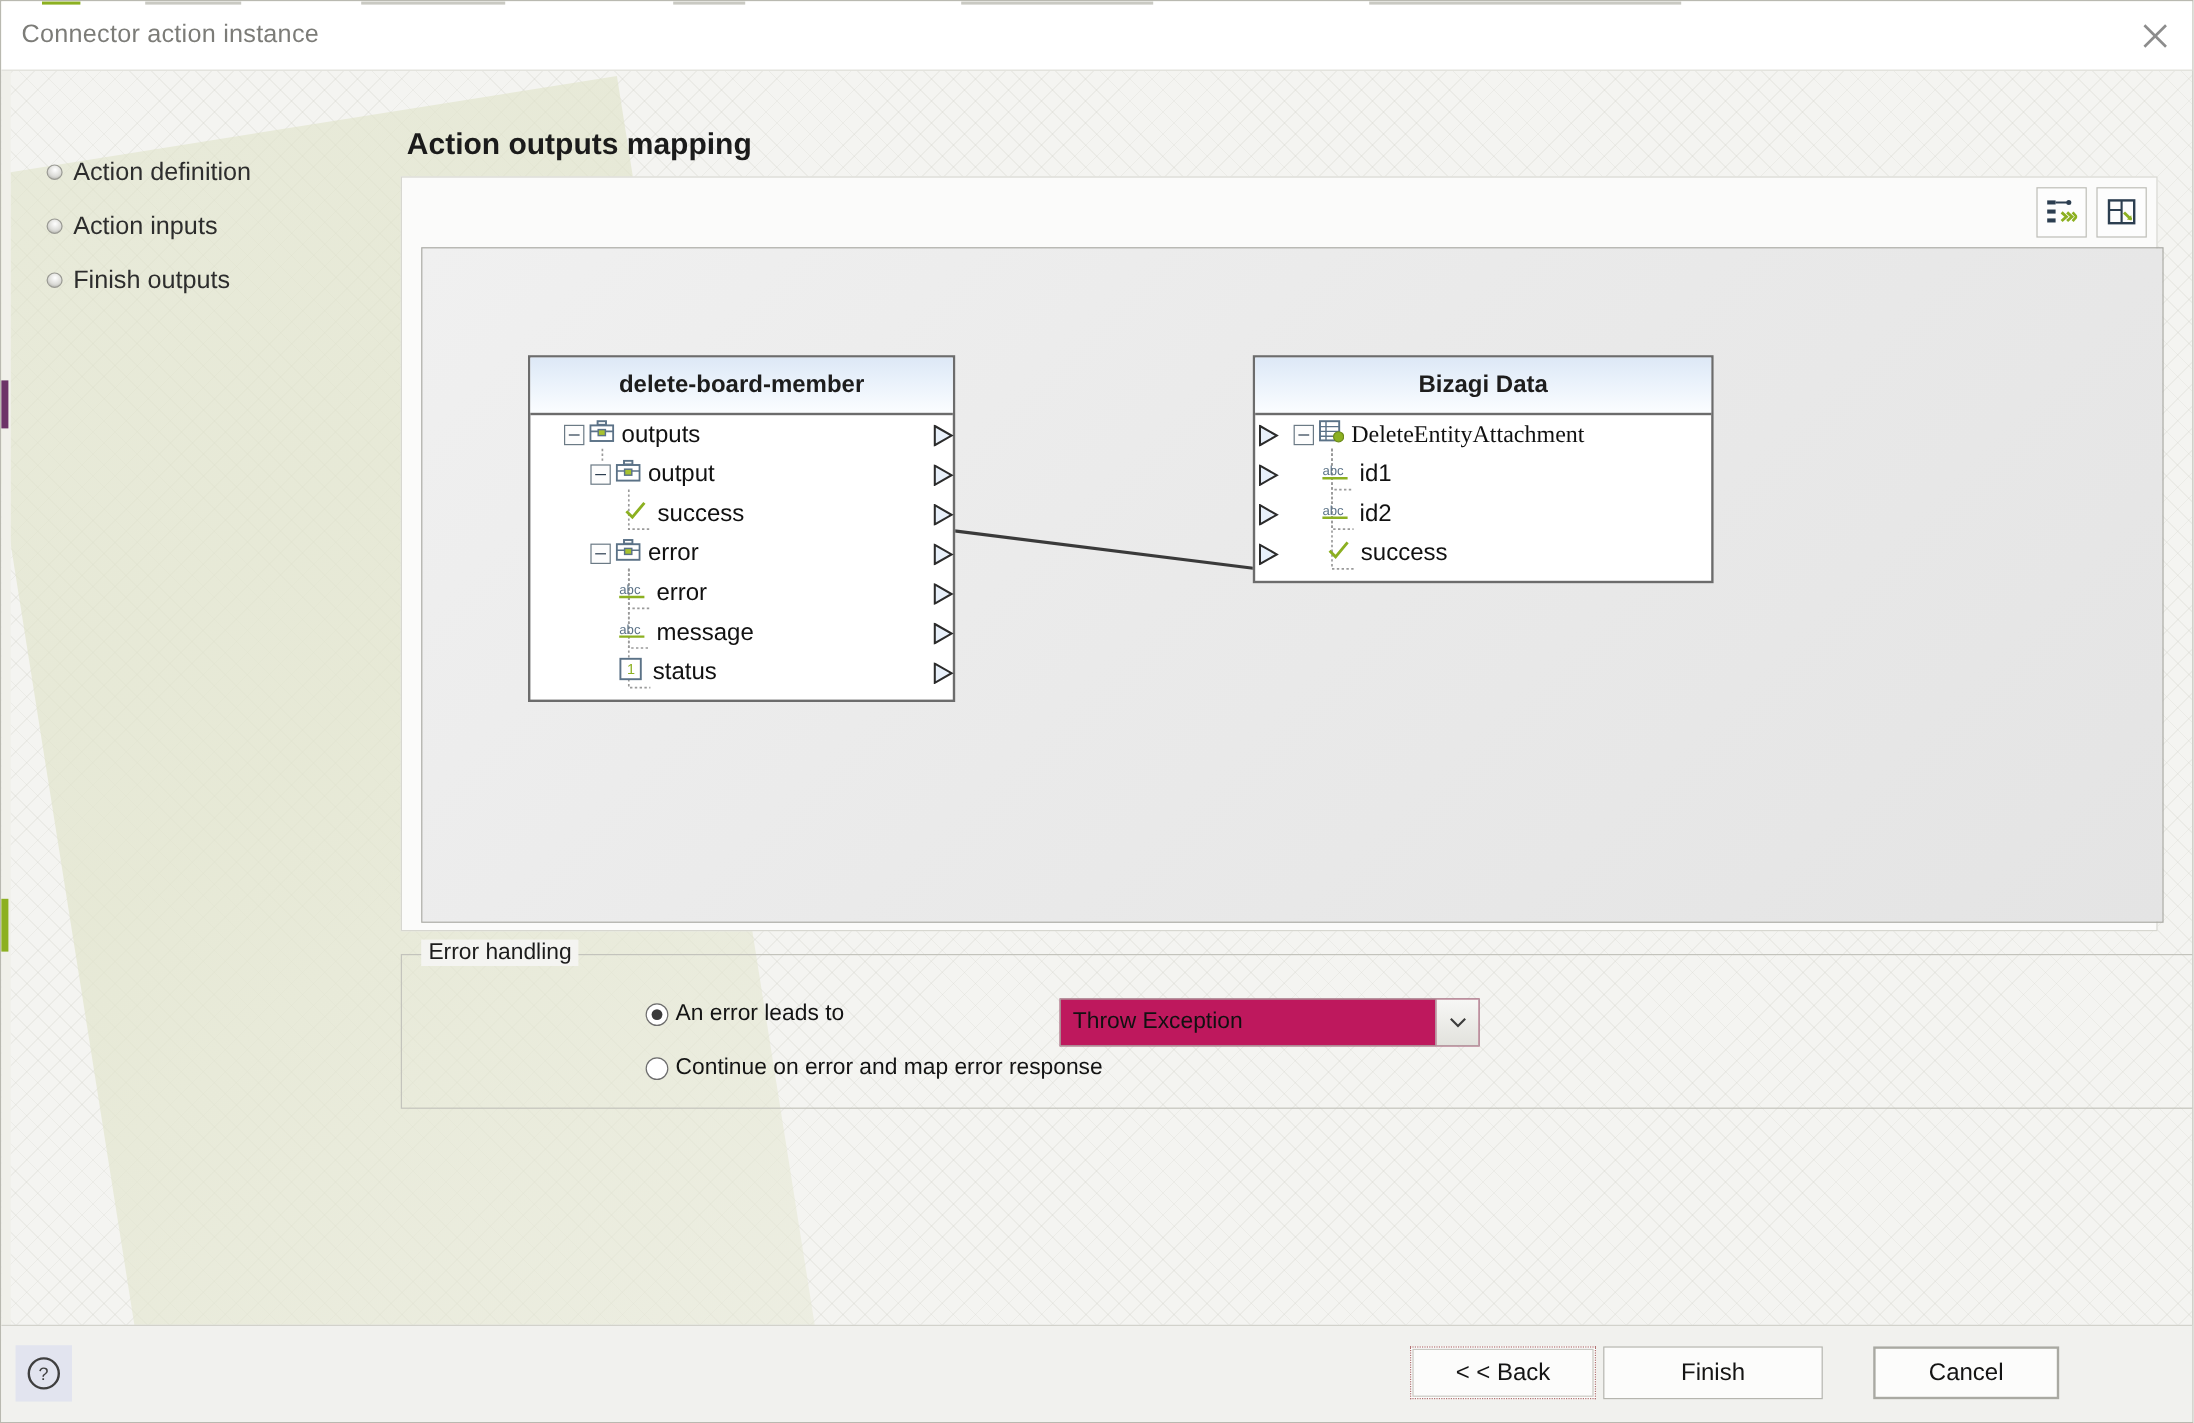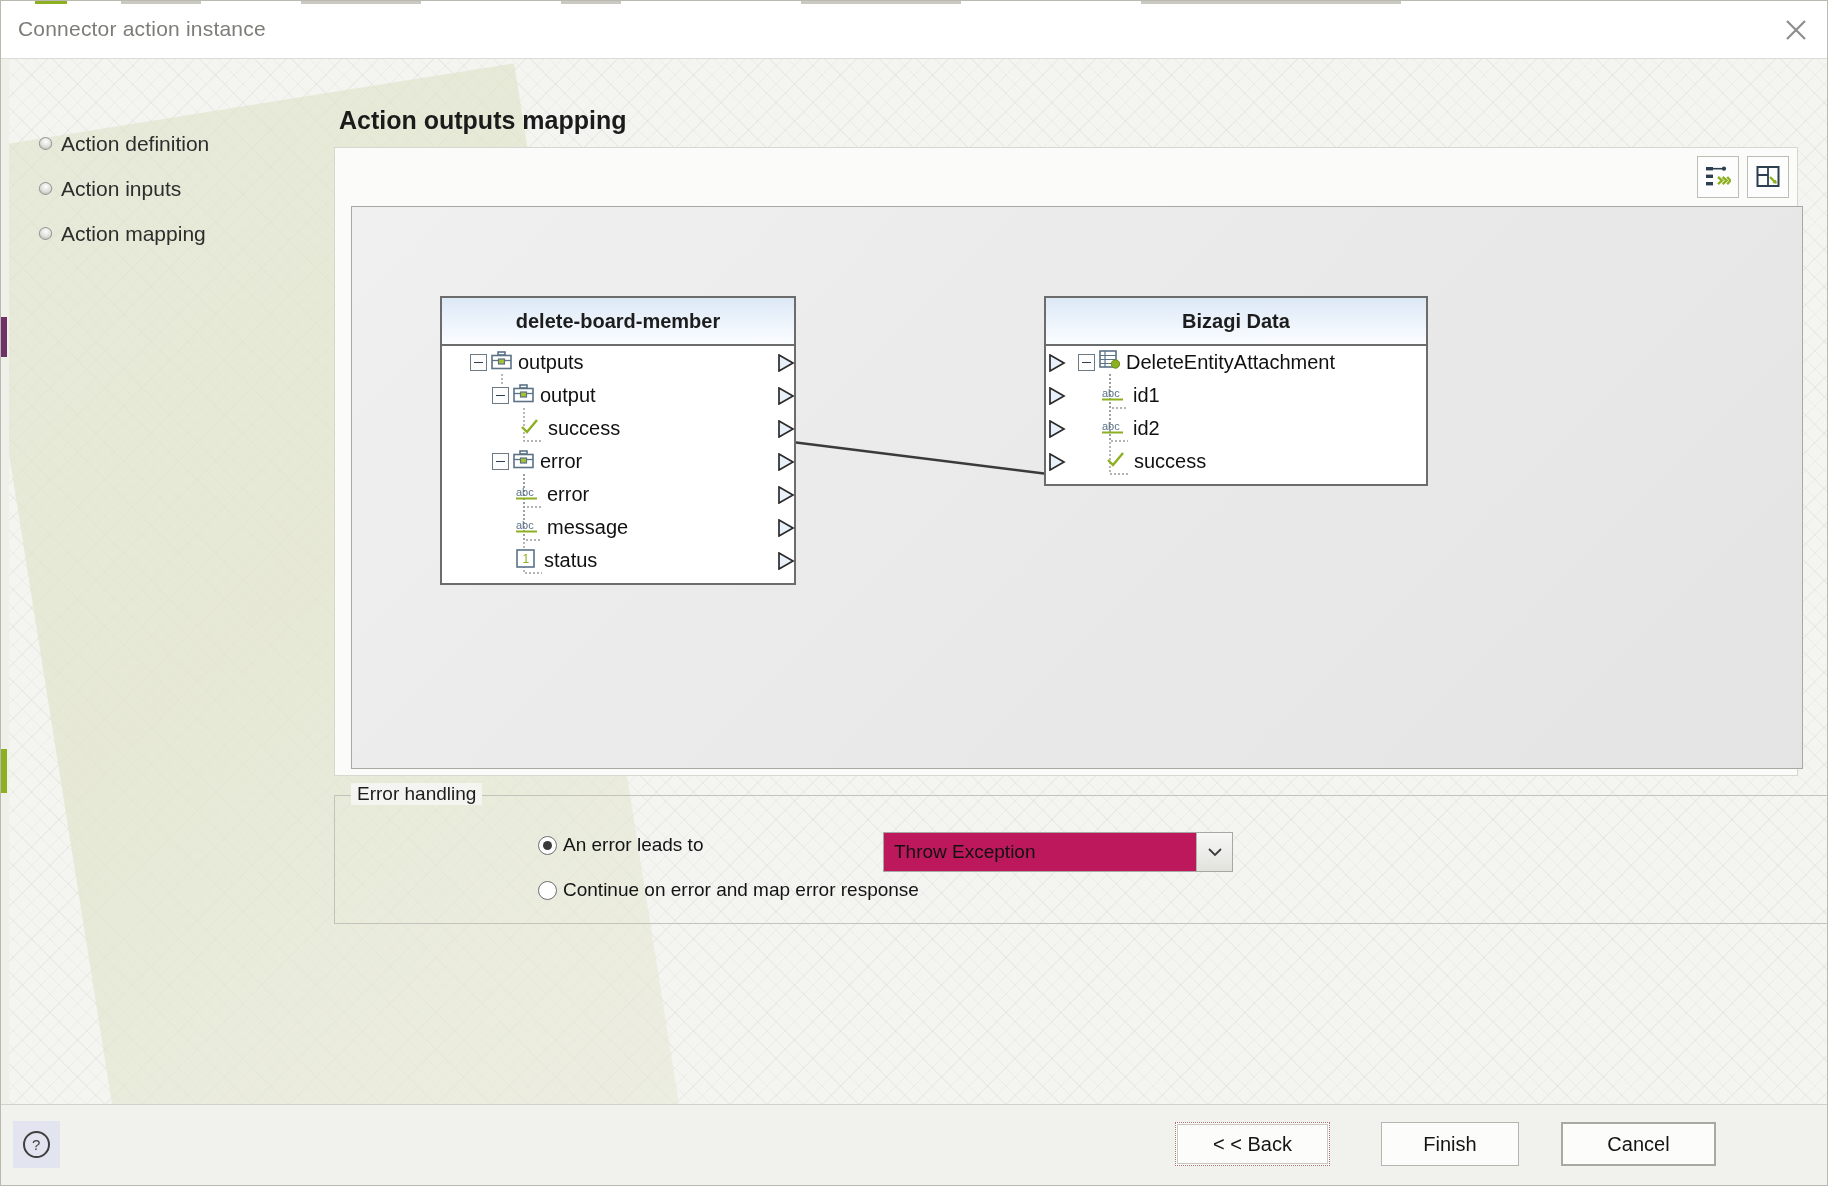--- a/index.html
+++ b/index.html
@@ -172,21 +172,21 @@
     position:absolute;left:12px;top:16px;width:47px;height:47px;
     background:#e2e4ef;display:flex;align-items:center;justify-content:center;cursor:pointer;
   }
   .btn{
     position:absolute;top:17px;height:44px;
     background:#fcfcfb;border:1px solid #b5b5ae;
     display:flex;align-items:center;justify-content:center;
     font-size:20px;color:#141414;cursor:pointer;box-sizing:border-box;
   }
   #btn-back{right:497px;width:155px;border:1px dotted #b07070;outline:1px solid #c9c9c2;outline-offset:-3px;}
-  #btn-finish{right:308px;width:138px;}
+  #btn-finish{right:308px;width:183px;}
   #btn-cancel{right:111px;width:155px;border:2px solid #a9a9a2;}
 </style>
 </head>
 <body>
 
 <div id="window">
 
   <div id="bgtexture"></div>
   <div id="watermark"></div>
   <div id="leftedge">
@@ -215,21 +215,21 @@
     <div class="nav-item">
       <span class="nav-bullet"></span>
       <span class="nav-label">Action definition</span>
     </div>
     <div class="nav-item">
       <span class="nav-bullet"></span>
       <span class="nav-label">Action inputs</span>
     </div>
     <div class="nav-item">
       <span class="nav-bullet"></span>
-      <span class="nav-label">Action mapping</span>
+      <span class="nav-label">Finish outputs</span>
     </div>
   </div>
 
   <div id="page-title">Action outputs mapping</div>
 
   <div id="mapper-card">
 
     <div id="mapper-toolbar">
       <div class="tool-btn">
         <svg width="26" height="24" viewBox="0 0 26 24" aria-hidden="true">
@@ -391,21 +391,21 @@
             <div class="conn-wrap" style="left:2px;top:41px;"><svg width="19" height="18" viewBox="0 0 19 18">
                   <path d="M2 1 L16 9 L2 17 Z" fill="#e8f0fa" stroke="#2b2b2b" stroke-width="1.7"></path>
                 </svg></div>
             <div class="conn-wrap" style="left:2px;top:74px;"><svg width="19" height="18" viewBox="0 0 19 18">
                   <path d="M2 1 L16 9 L2 17 Z" fill="#e8f0fa" stroke="#2b2b2b" stroke-width="1.7"></path>
                 </svg></div>
             <div class="conn-wrap" style="left:2px;top:107px;"><svg width="19" height="18" viewBox="0 0 19 18">
                   <path d="M2 1 L16 9 L2 17 Z" fill="#e8f0fa" stroke="#2b2b2b" stroke-width="1.7"></path>
                 </svg></div>
 
-            <div class="node-row" style="padding-left:32px;">
+            <div class="node-row" style="padding-left:32px;font-family:Liberation Serif, serif;">
               <span class="expander"></span>
               <span class="ico" style="margin:0 6px 0 4px;">
                 <svg width="21" height="20" viewBox="0 0 21 20">
                     <rect x="1" y="1" width="16" height="16" fill="#ffffff" stroke="#5b7287" stroke-width="1.6"></rect>
                     <path d="M1 5.5 H17 M1 9.5 H17 M1 13.5 H17 M6 1 V17" stroke="#5b7287" stroke-width="1.2"></path>
                     <circle cx="16.5" cy="14" r="4.2" fill="#8cb021" stroke="#6d8c1a" stroke-width="1"></circle>
                   </svg>
               </span>
               <span class="node-label">DeleteEntityAttachment</span>
             </div>

